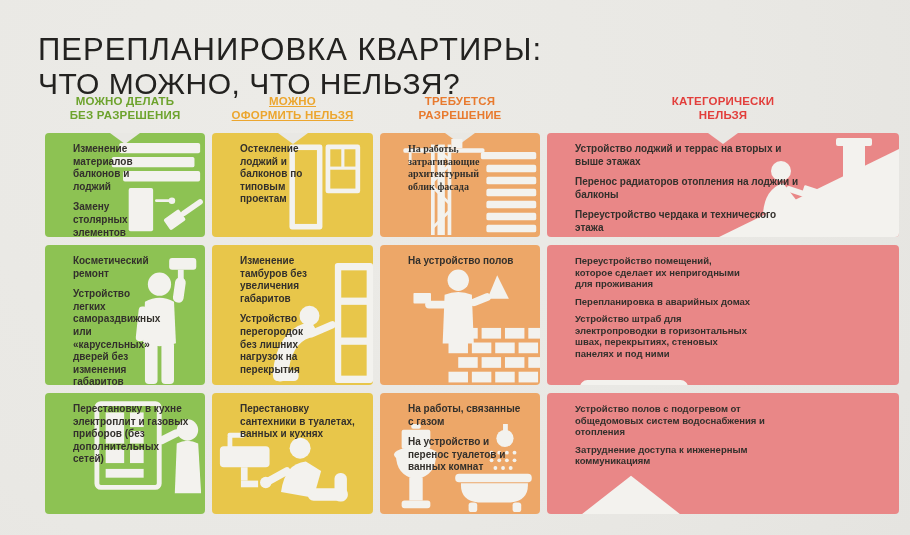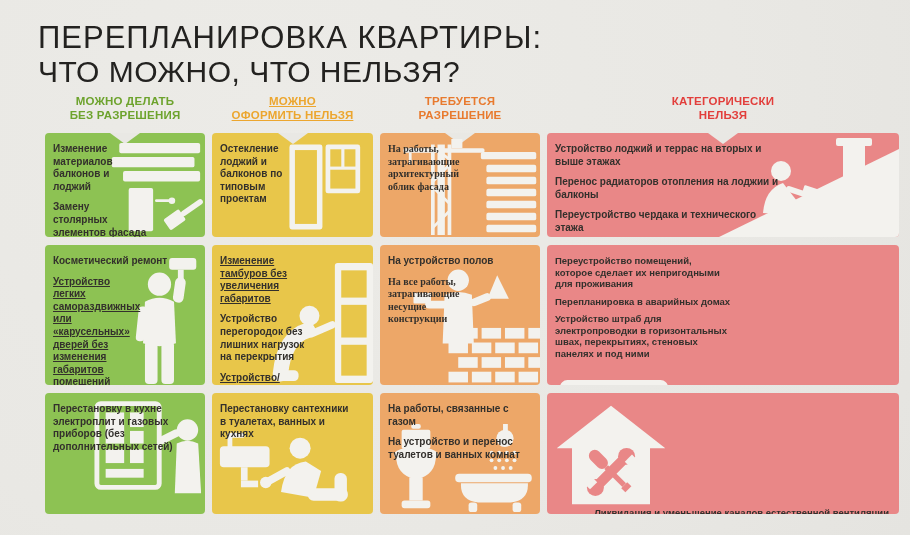--- a/index.html
+++ b/index.html
@@ -1,33 +1,33 @@
 <!DOCTYPE html>
 <html><head>
 <meta charset="utf-8">
 <style>
   html,body{margin:0;padding:0;}
   body{font-family:"Liberation Sans","DejaVu Sans",sans-serif;background:#d8d7d4;}
   .canvas{position:relative;width:910px;height:535px;background:#e9e8e4;overflow:hidden;
           background-image:radial-gradient(circle at 30% 20%, #ecebe7 0%, #e9e8e4 60%, #e5e4e0 100%);}
-  .title{position:absolute;left:38px;top:22px;color:#232220;}
+  .title{position:absolute;left:38px;top:34px;color:#232220;}
   .title .l1{font-size:31px;font-weight:400;letter-spacing:1px;line-height:1.05;}
   .title .l2{font-size:30px;font-weight:400;letter-spacing:.5px;line-height:1.1;}
   .board{position:absolute;left:38px;top:95px;display:grid;
          grid-template-columns:160px 161px 160px 352px;
          grid-template-rows:30px 104px 140px 121px;
          column-gap:7px;row-gap:8px;margin-left:7px;}
   .hdr{display:flex;flex-direction:column;justify-content:flex-end;align-items:center;
        text-align:center;font-weight:700;font-size:11.5px;line-height:1.28;letter-spacing:.2px;padding-bottom:2px;}
   .hdr-green{color:#6da32d;} .hdr-amber{color:#eca62f;text-decoration:underline;} .hdr-orange{color:#e87a2e;} .hdr-red{color:#e23e3b;}
-  .card{position:relative;border-radius:4px;overflow:hidden;color:#33302c;padding:10px 10px 8px 8px;box-sizing:border-box;}
+  .card{position:relative;border-radius:4px;overflow:hidden;color:#33302c;padding:10px 10px 8px 28px;box-sizing:border-box;}
   .bg-green{background:#8dc253;} .bg-yellow{background:#e8c64a;} .bg-orange{background:#eda768;} .bg-red{background:#e98787;}
   .notch::after{content:"";position:absolute;top:0;left:50%;margin-left:-15px;width:0;height:0;
        border-left:15px solid transparent;border-right:15px solid transparent;border-top:11px solid #e9e8e4;}
-  .t{position:relative;z-index:2;font-weight:700;font-size:10px;line-height:1.26;margin:0 0 8px;} .w52{width:52%;} .w55{width:55%;font-family:Liberation Serif, serif;} .w58{width:58%;} .w60{width:60%;} .w64{width:64%;text-decoration:underline;} .w66{width:66%;} .w92{width:92%;} .w95{width:95%;}
+  .t{position:relative;z-index:2;font-weight:700;font-size:10px;line-height:1.26;margin:0 0 8px;} .w52{width:52%;} .w55{width:55%;font-family:Liberation Serif, serif;} .w58{width:58%;} .w60{width:60%;} .w64{width:64%;} .w66{width:66%;} .w92{width:92%;} .w95{width:95%;}
   .icon{position:absolute;z-index:1;}
   .ink{fill:#f3f2ee;}
   .stroke-ink{stroke:#f3f2ee;fill:none;}
   
   .split{display:flex;height:100%;box-sizing:border-box;position:relative;z-index:2;flex-direction:column;}
   .split .colL{width:176px;flex:none;}
   .split .colR{flex:1;text-align:right;}
   .dense .t{font-size:9.5px;line-height:1.22;margin:0 0 6px;}
   .gc1{grid-column:1;} .gc2{grid-column:2;} .gc3{grid-column:3;} .gc4{grid-column:4;}
   .gr1{grid-row:2;} .gr2{grid-row:3;} .gr3{grid-row:4;}
@@ -187,21 +187,20 @@
           <rect x="96" y="67" width="54" height="8" rx="2"></rect>
           <rect x="96" y="80" width="54" height="8" rx="2"></rect>
           <rect x="96" y="93" width="54" height="8" rx="2"></rect>
         </g>
         <path d="M38 96 L56 78 M56 70 L38 52 M38 46 L56 28 M56 22 L40 10" class="stroke-ink" stroke-width="3"></path>
       </svg>
     </div>
 
     <div class="card bg-orange gc3 gr2">
       <p class="t w95">На устройство полов</p>
-      <p class="t w55">На все работы, затрагивающие несущие конструкции</p>
       <svg class="icon" style="right:0;bottom:0;" width="146" height="120" viewBox="0 0 150 122">
         <g class="ink">
           <circle cx="66" cy="15" r="11"></circle>
           <path d="M52 30 Q66 24 80 30 L82 80 H50 Z"></path>
           <rect x="32" y="36" width="24" height="8" rx="4"></rect>
           <rect x="20" y="28" width="18" height="11" rx="1"></rect>
           <rect x="78" y="31" width="22" height="8" rx="4" transform="rotate(-22 89 35)"></rect>
           <path d="M106 10 L118 34 L96 34 Z"></path>
           <rect x="66" y="64" width="20" height="11"></rect>
             <rect x="90" y="64" width="20" height="11"></rect>
@@ -297,20 +296,24 @@
         <div class="colR">
           <p class="t">Нарушение прочности несущих стен</p>
           <p class="t">Увеличение нагрузки на несущие стены при устройстве полов и перегородок</p>
           <p class="t" style="margin-right:0;width:190px;margin-left:-35px;">Устройство проемов, вырубка ниш, пробивка отверстий в стенах-пилонах, стенах-диафрагмах, стойках, столбах</p>
         </div>
       </div>
     </div>
 
     <div class="card bg-red dense gc4 gr3">
       <div class="split">
+        <div class="colL" style="width:196px">
+          <p class="t">Устройство полов с подогревом от общедомовых систем водоснабжения и отопления</p>
+          <p class="t">Затруднение доступа к инженерным коммуникациям</p>
+        </div>
         <div class="planicon" style="width:112px">
           <svg width="112" height="104" viewBox="0 0 132 120">
             <path d="M66 2 L130 52 H112 V118 H20 V52 H2 Z" class="ink"></path>
             <g fill="#e98787">
               <g transform="rotate(45 66 80)">
                 <rect x="32" y="73" width="26" height="14" rx="7"></rect>
                 <rect x="58" y="77" width="30" height="6"></rect>
                 <rect x="88" y="75" width="7" height="10"></rect>
               </g>
               <g transform="rotate(-45 66 80)">

